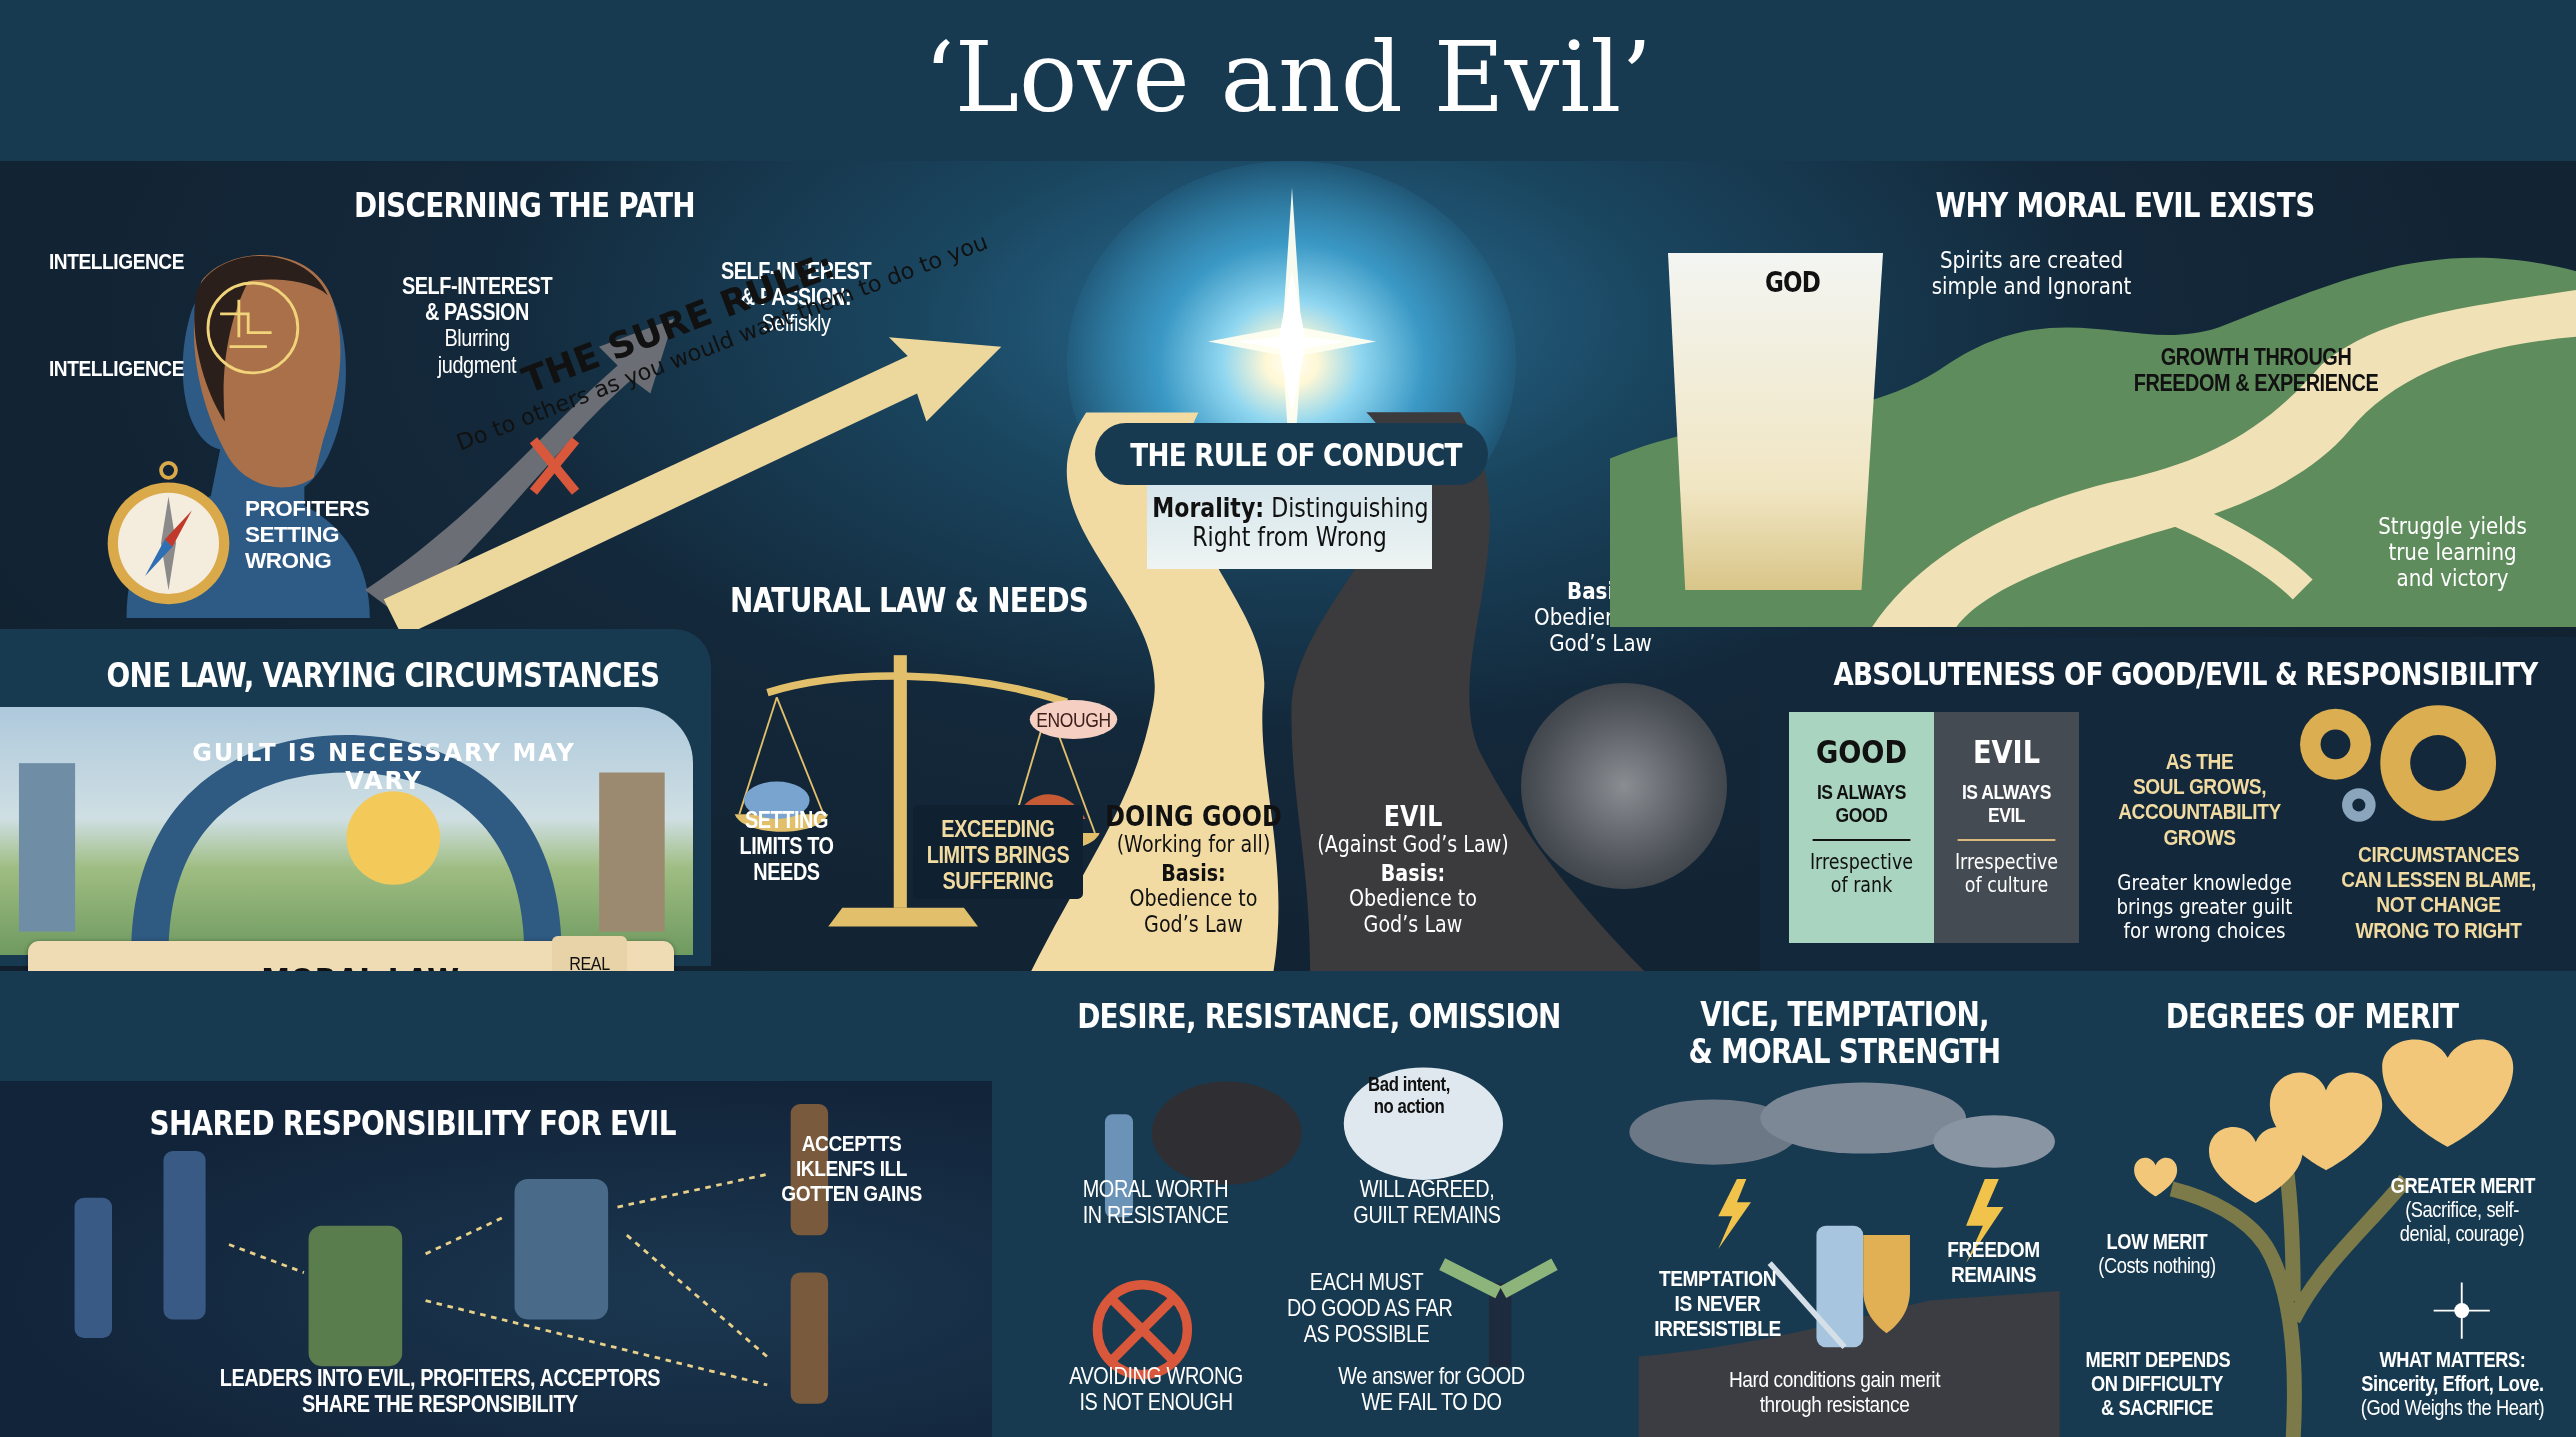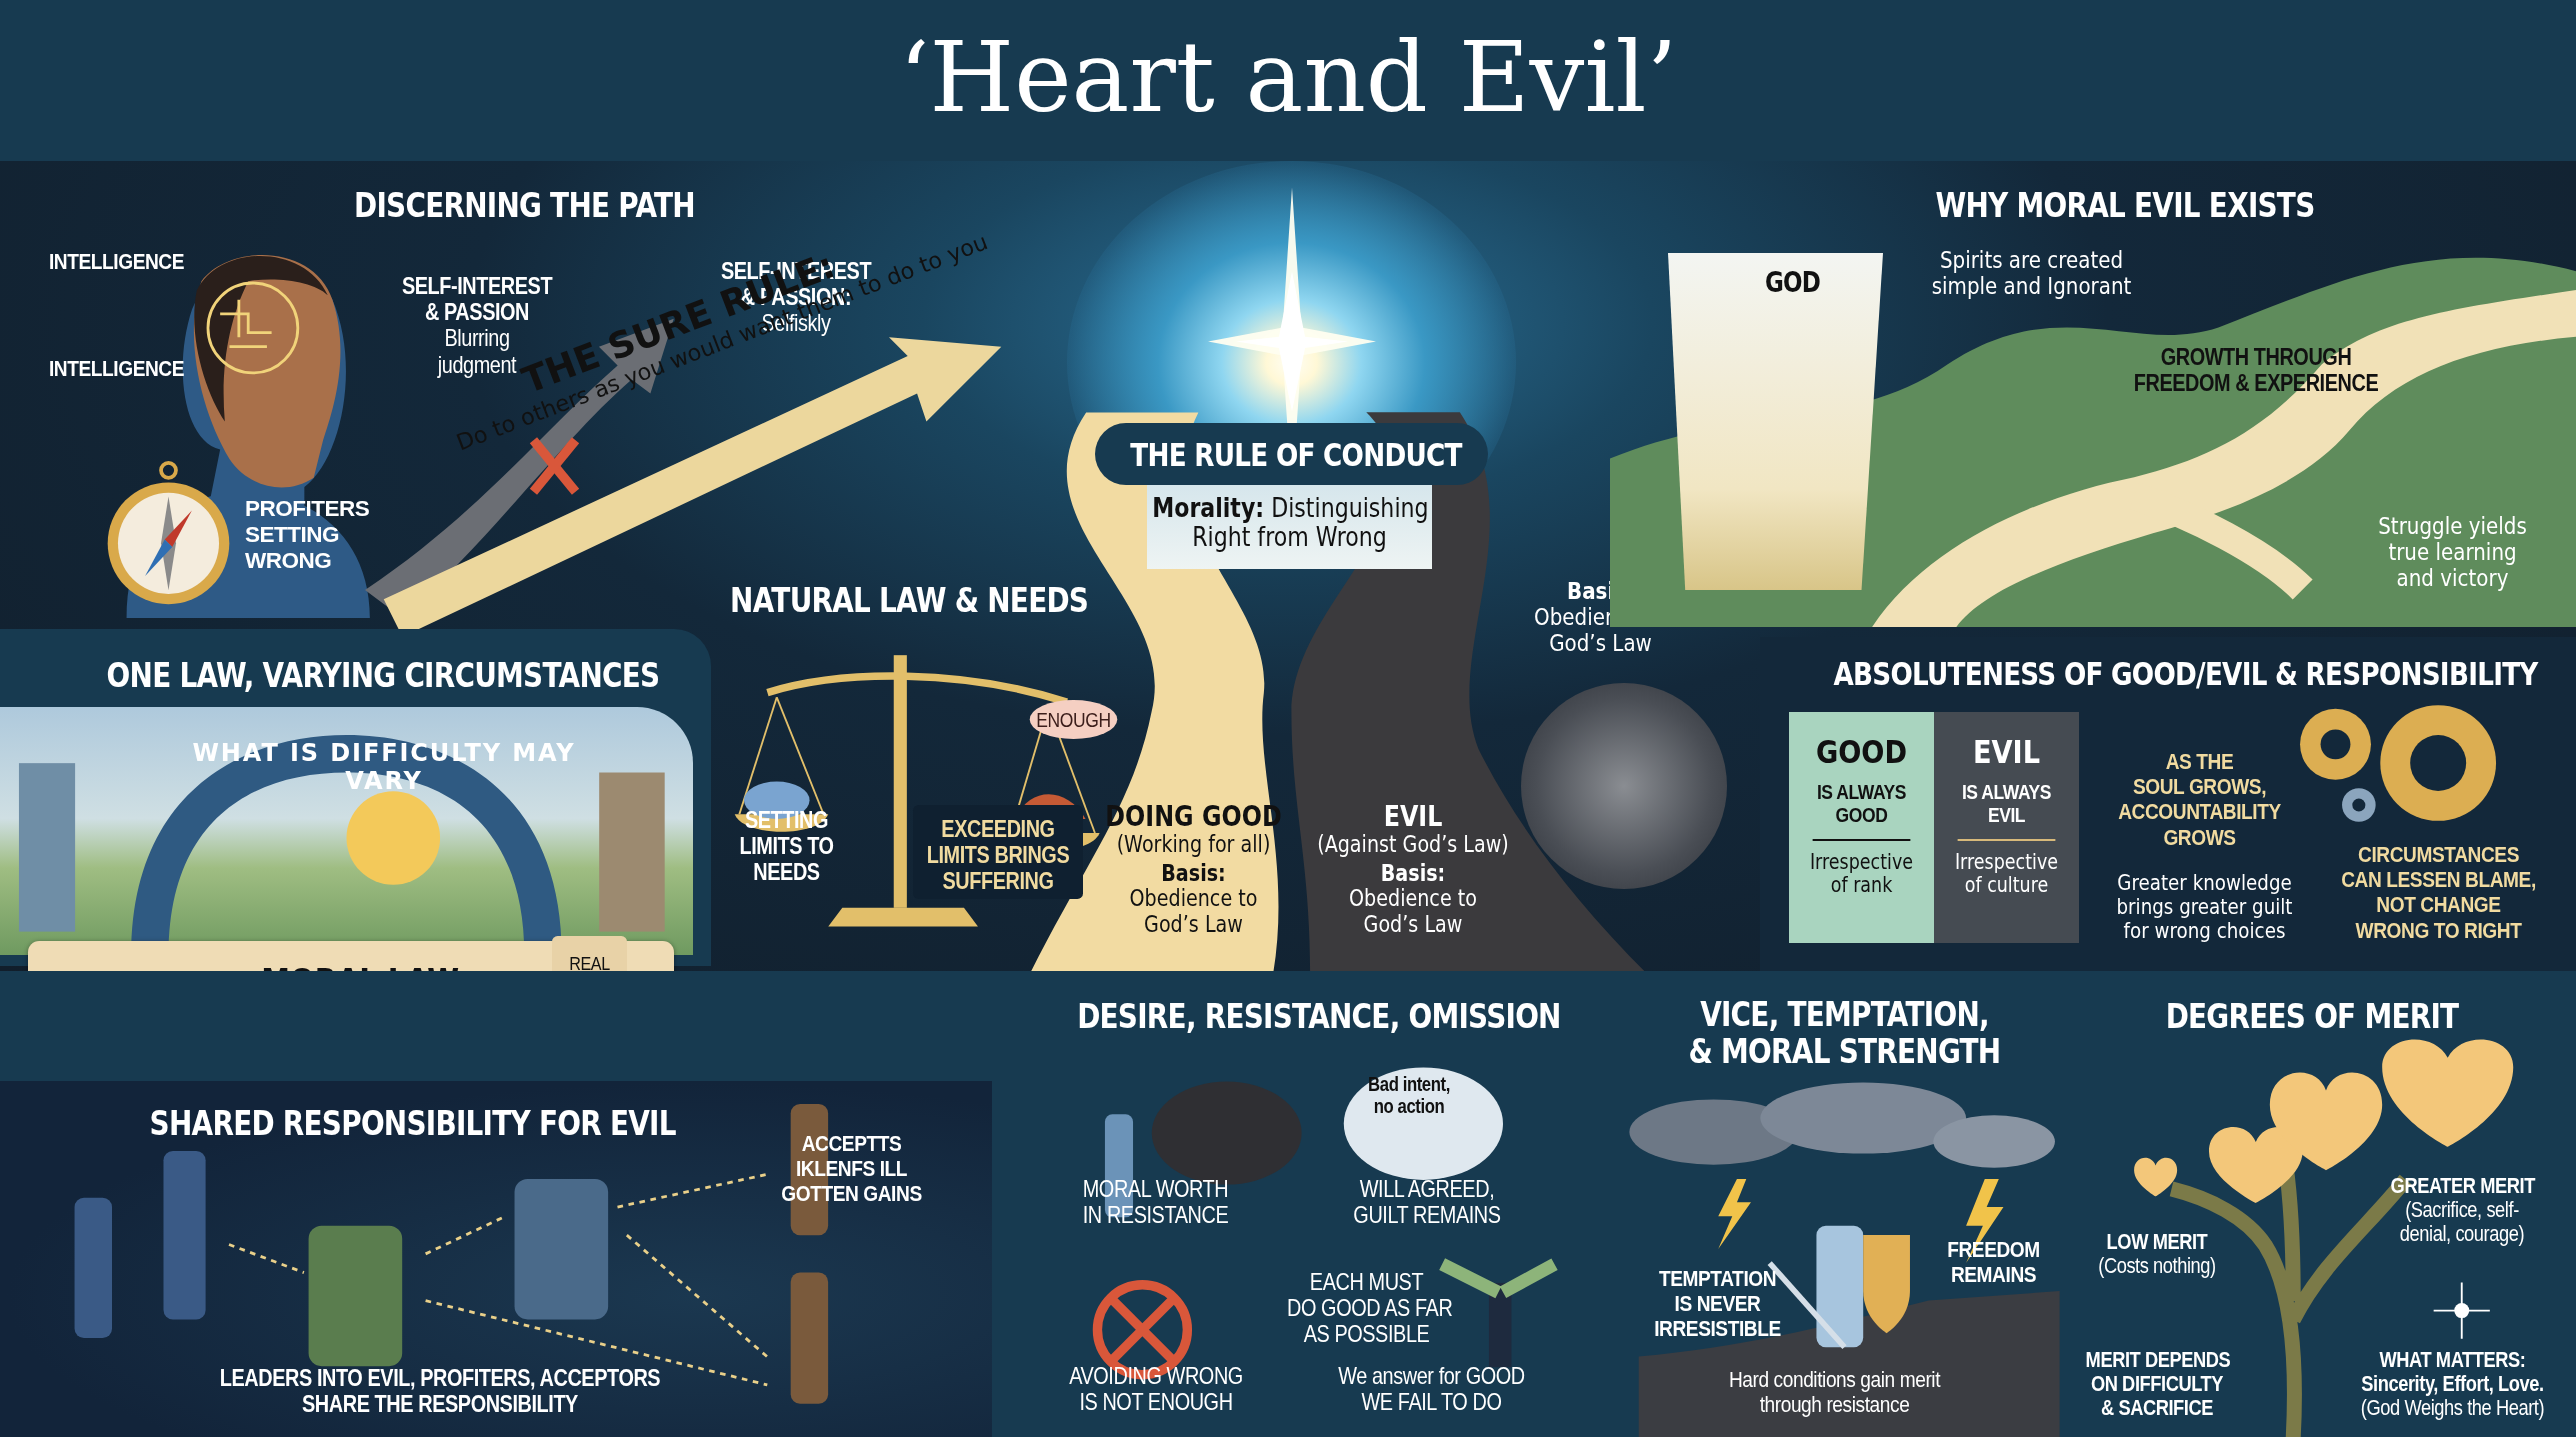--- a/index.html
+++ b/index.html
@@ -57,21 +57,21 @@
   #vice-art { left: 1629px; top: 1076px; width: 431px; height: 361px; }
   #merit-art { left: 2106px; top: 1039px; width: 440px; height: 399px; }
 
   .label-dark { color: #111; }
   .gold { color: #f1dba0; }
 </style>
 </head>
 <body>
 
 <div id="header" class="abs"></div>
-<div id="title" class="abs">‘Heart and Evil’</div>
+<div id="title" class="abs">‘Love and Evil’</div>
 
 <div id="top-panel" class="abs"></div>
 
 <div id="glow" class="abs"></div>
 <svg id="star" class="abs" viewBox="0 0 180 330">
   <polygon points="90,0 100,150 180,165 100,180 90,330 80,180 0,165 80,150" fill="#fffef0" opacity="0.95"></polygon>
   <polygon points="90,90 104,160 150,165 104,172 90,240 76,172 30,165 76,160" fill="#fff"></polygon>
 </svg>
 
 <svg id="road-good" class="abs" viewBox="0 0 340 600">
@@ -187,21 +187,21 @@
 <div class="abs" style="left:0; top:629px; width:711px; height:337px; background:#173a50; border-radius:0 37px 0 0;"></div>
 <div class="abs h" style="left:56px; top:655px; width:562px; font-size:34px;">ONE LAW, VARYING CIRCUMSTANCES</div>
 <div id="varying-scene" class="abs">
   <svg width="693" height="248" viewBox="0 0 740 265">
     <path d="M140,265 C140,90 260,30 370,30 C480,30 600,90 600,265 L560,265 C560,120 470,70 370,70 C270,70 180,120 180,265 Z" fill="#2f5a82"></path>
     <circle cx="420" cy="140" r="50" fill="#f3c95a"></circle>
     <rect x="20" y="60" width="60" height="180" fill="#6f8ea6"></rect>
     <rect x="640" y="70" width="70" height="170" fill="#9c8a70"></rect>
   </svg>
 </div>
-<div class="abs b" style="left:178px; top:739px; width:412px; font-size:24px; text-align:center; color:#fff; letter-spacing:1.9px;">WHAT IS DIFFICULTY MAY VARY</div>
+<div class="abs b" style="left:178px; top:739px; width:412px; font-size:24px; text-align:center; color:#fff; letter-spacing:1.9px;">GUILT IS NECESSARY MAY VARY</div>
 <div id="scroll" class="abs"></div>
 <div class="abs t label-dark" style="left:168px; top:962px; width:374px;">
   <div><span class="cond" style="font-size:24px;">But</span> <span class="b" style="font-size:34px;">MORAL LAW</span> <span style="font-size:24px;">IS</span></div>
   <div style="font-size:26px;">ONE AND CHANGING</div>
 </div>
 <div id="needs-tag" class="abs"></div>
 <div class="abs t cond label-dark" style="left:552px; top:953px; width:75px; font-size:19px;">
   <div>REAL</div>
   <div>NEEDS</div>
 </div>

